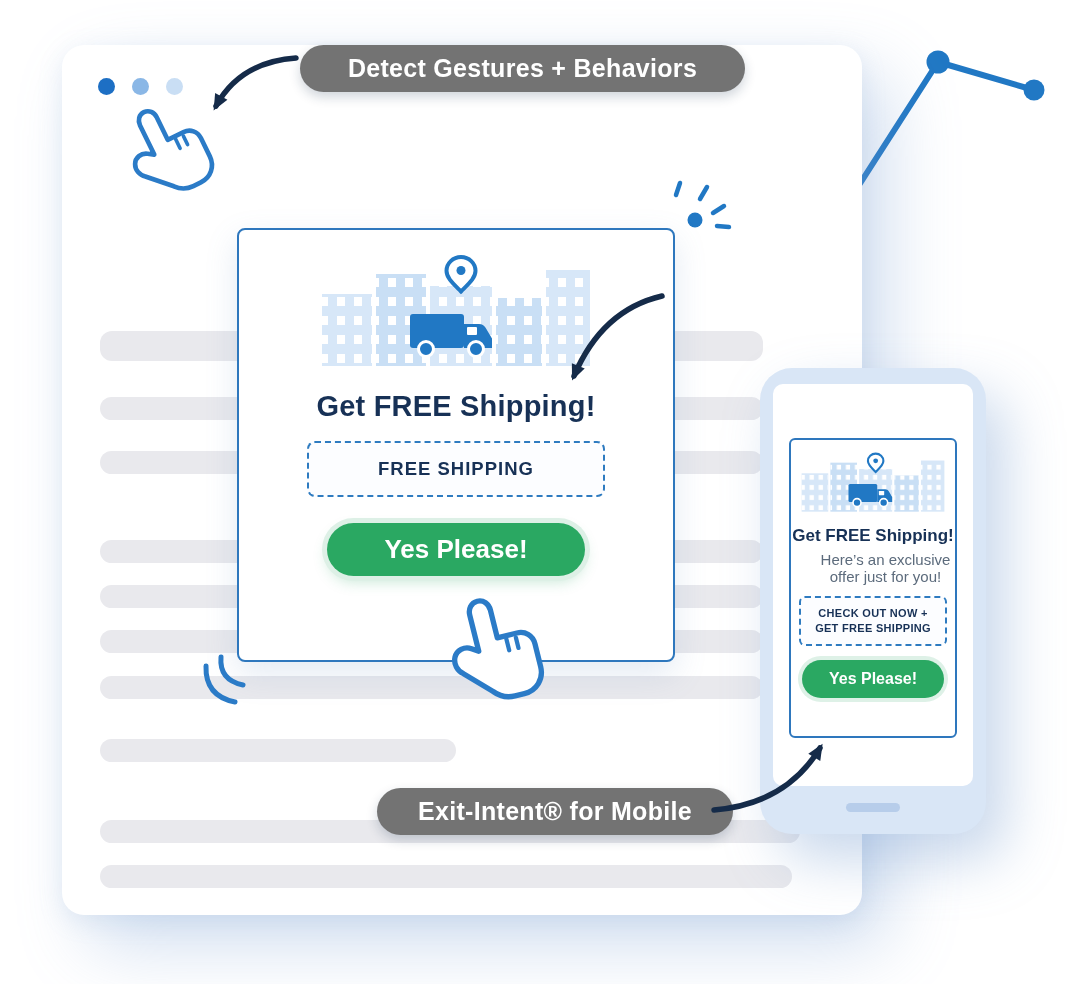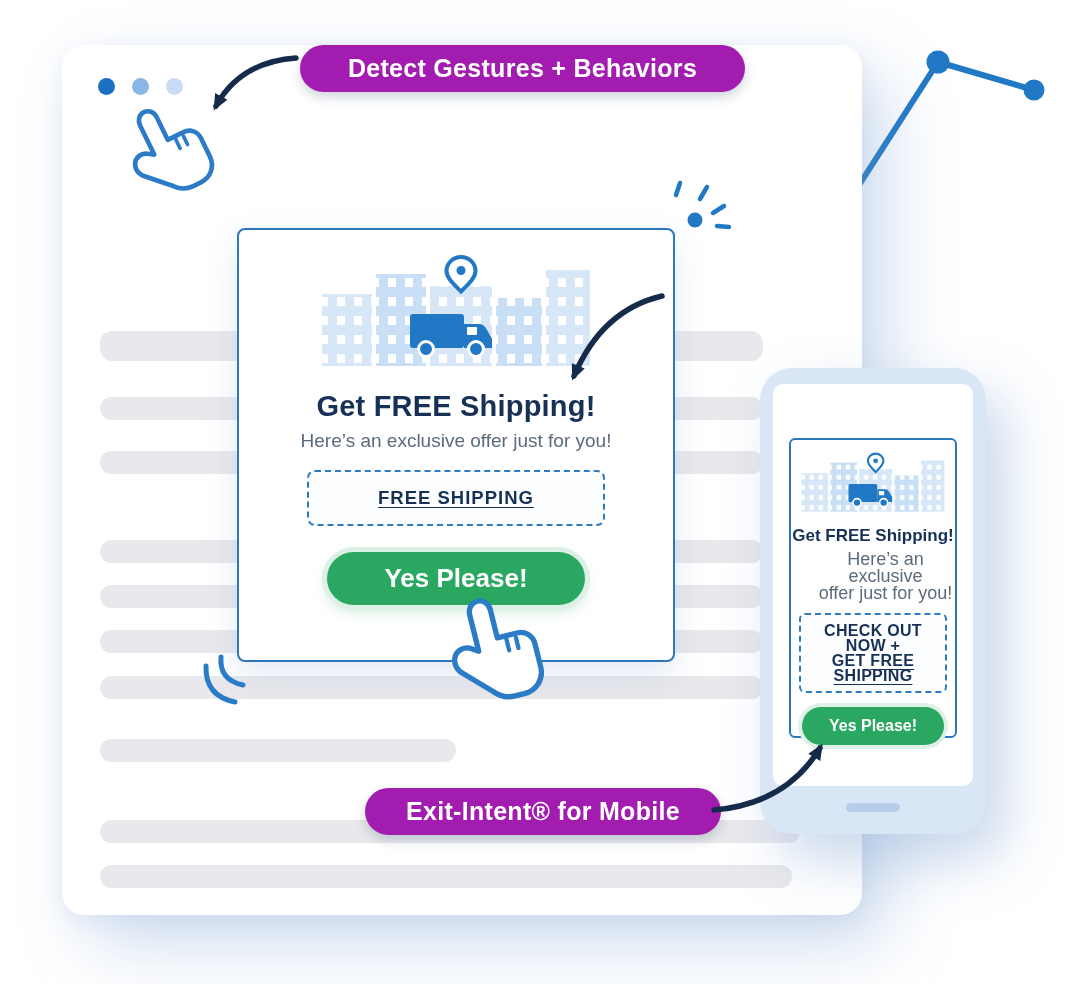--- a/index.html
+++ b/index.html
@@ -40,21 +40,21 @@
   .headline { margin:14px 0 0; font-size:29px; font-weight:bold; color:#173156; text-align:center; letter-spacing:.2px; }
   .subtext  { margin:7px 0 0; font-size:19px; color:#5c6b7c; text-align:center; }
   button { font-family:inherit; cursor:pointer; }
   .dashed-btn {
     display:block; margin:18px auto 0; width:298px; padding:12px 6px;
     background:#fcfdff; border:2px dashed #2e7bc0; border-radius:8px;
     color:#173156; font-weight:bold; font-size:18.5px; line-height:28px;
     letter-spacing:1px; text-align:center;
   }
   .dashed-btn span { display:block; }
-  .underl { text-decoration:underline; text-underline-offset:3px; }
+  .underl { text-underline-offset:3px; }
   .green-btn {
     display:block; margin:26px auto 0; width:258px; height:53px;
     background:#2aa862; border:none; border-radius:27px;
     color:#ffffff; font-weight:bold; font-size:26px;
     box-shadow:0 0 0 5px #ddf0e6, 0 6px 14px rgba(42,168,98,0.25);
   }
 
   
   .phone {
     position:absolute; left:760px; top:368px; width:226px; height:466px;
@@ -68,46 +68,46 @@
   .home-bar {
     position:absolute; left:50%; bottom:22px; transform:translateX(-50%);
     width:54px; height:9px; border-radius:5px; background:#b7cdea;
   }
   .mini-modal {
     margin:54px auto 0; width:168px; height:300px; box-sizing:border-box;
     border:2px solid #2e77bd; border-radius:6px; background:#ffffff; padding-top:12px;
   }
   .mini-city { display:block; margin:0 auto; overflow:visible; }
   .mini-headline { margin-top:9px; font-size:17px; font-weight:bold; color:#173156; text-align:center; }
-  .mini-sub { margin-top:5px; font-size:18px; color:#5c6b7c; line-height:17px; text-align:center;padding-left:25px; }
+  .mini-sub { margin-top:5px; font-size:15px; color:#5c6b7c; line-height:17px; text-align:center;padding-left:25px; }
   .mini-sub span { display:block; }
   .mini-dashed {
     display:block; margin:11px auto 0; width:148px; padding:8px 2px; box-sizing:border-box;
     background:#fcfdff; border:2px dashed #2e7bc0; border-radius:6px;
-    color:#173156; font-weight:bold; font-size:16px; line-height:15px;
+    color:#173156; font-weight:bold; font-size:11px; line-height:15px;
     letter-spacing:.3px; text-align:center;
   }
   .mini-dashed .mline { display:block; }
   .mini-green {
     display:block; margin:14px auto 0; width:142px; height:38px;
     background:#2aa862; border:none; border-radius:19px;
     color:#ffffff; font-weight:bold; font-size:16px;
     box-shadow:0 0 0 4px #def1e7;
   }
 
   
   .badge {
-    position:absolute; background:#a21caf; color:#ffffff; border-radius:26px;
+    position:absolute; background:#737373; color:#ffffff; border-radius:26px;
     display:flex; align-items:center; justify-content:center;
     font-weight:bold; font-size:25px; letter-spacing:.3px; z-index:6;
     box-shadow:0 5px 12px rgba(21,43,73,0.20);
   }
   .badge1 { left:300px; top:45px;  width:445px; height:47px; }
   .badge2 { left:680px; top:288px; width:330px; height:47px; }
-  .badge3 { left:365px; top:788px; width:356px; height:47px; }
+  .badge3 { left:377px; top:788px; width:356px; height:47px; }
 
   
   .arrow { position:absolute; z-index:6; overflow:visible; }
   .arrow path.stroke { fill:none; stroke:#152b49; stroke-width:5.5; stroke-linecap:round; }
   .a1 { left:198px; top:46px;  width:112px; height:74px; }
   .a2 { left:556px; top:282px; width:120px; height:110px; }
   .a3 { left:700px; top:734px; width:134px; height:88px; }
 
   
   .hand { position:absolute; z-index:7; overflow:visible; }
@@ -183,21 +183,20 @@
     <path class="dash" d="M57 13 L50 25"></path>
     <path class="dash" d="M74 32 L63 39"></path>
     <path class="dash" d="M79 53 L67 52"></path>
   </svg>
 
   <div class="modal">
     <svg class="city" viewBox="0 0 280 122" width="280" height="122">
         <use href="#city"></use>
       </svg>
     <h1 class="headline">Get FREE Shipping!</h1>
-    <p class="subtext">Here’s an exclusive offer just for you!</p>
     <button class="dashed-btn">
       <span class="underl">FREE SHIPPING</span>
     </button>
     <button class="green-btn">Yes Please!</button>
   </div>
 
   <svg class="arcs" viewBox="0 0 54 54">
     <path d="M7 12 Q 6 42 36 48"></path>
     <path d="M22 3 Q 20 26 44 31"></path>
   </svg>

